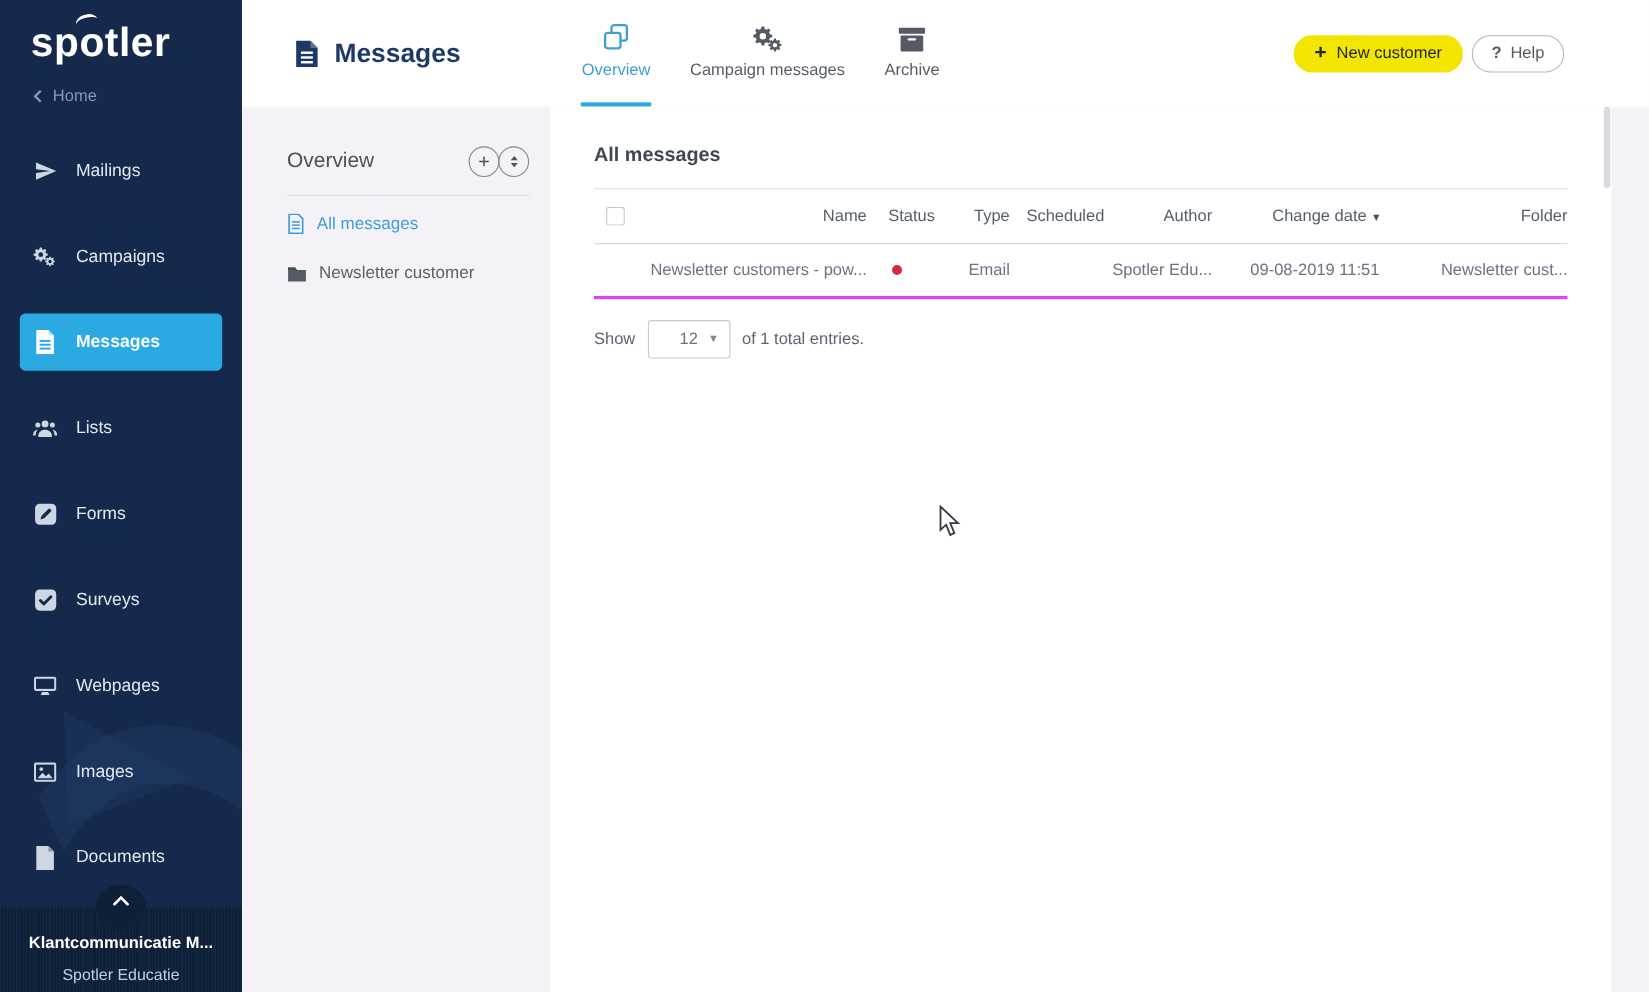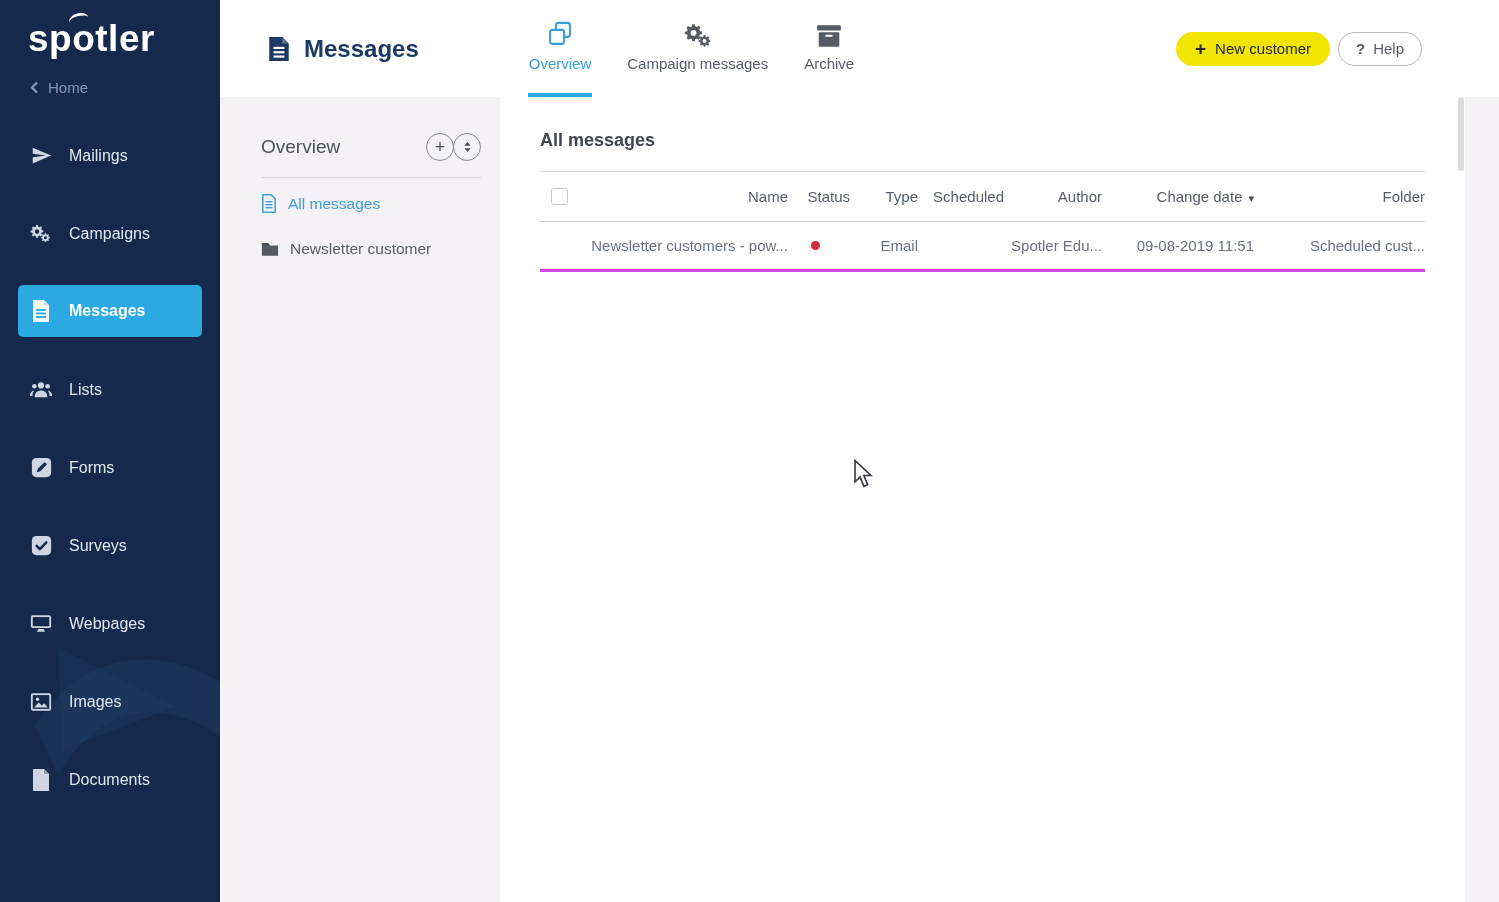--- a/index.html
+++ b/index.html
@@ -215,20 +215,29 @@
       </span>
       <span>Documents</span>
     </div>
   </nav>
 
   <svg class="swoosh" width="220" height="210" viewBox="0 0 220 210">
     <path d="M35 110 C85 35 160 28 225 70 L225 125 C165 80 100 88 58 160 Z" fill="#1e3c66" opacity="0.45"></path>
     <path d="M58 32 L175 92 L62 135 Z" fill="#1e3c66" opacity="0.40"></path>
   </svg>
 
+  <div class="account">
+    <span class="chev-up">
+      <svg width="17" height="10" viewBox="0 0 17 10">
+          <polyline points="2.5,8 8.5,2 14.5,8" fill="none" stroke="#fff" stroke-width="2.4" stroke-linecap="round"></polyline>
+        </svg>
+    </span>
+    <div class="account-name">Klantcommunicatie M...</div>
+    <div class="account-org">Spotler Educatie</div>
+  </div>
 </aside>
 
 <div class="main">
 
   <header class="topbar">
     <div class="page-title">
       <svg width="22" height="26" viewBox="0 0 20 24">
           <path d="M1 1h12l6 6v16H1z" fill="#1d3a66"></path>
           <path d="M13 1l6 6h-6z" fill="#5a7396"></path>
           <rect x="5" y="10" width="10" height="2" fill="#fff"></rect>
@@ -339,24 +348,32 @@
         <div class="trow tdata">
           <div class="cell"></div>
           <div class="cell">Newsletter customers - pow...</div>
           <div class="cell">
               <div class="status-dot"></div>
             </div>
           <div class="cell">Email</div>
           <div class="cell"></div>
           <div class="cell">Spotler Edu...</div>
           <div class="cell">09-08-2019 11:51</div>
-          <div class="cell">Scheduled cust...</div>
+          <div class="cell">Newsletter cust...</div>
         </div>
       </div>
 
+      <div class="pagination">
+        <span>Show</span>
+        <div class="pagesize">
+          <span>12</span>
+          <span class="sel-caret">▼</span>
+        </div>
+        <span>of 1 total entries.</span>
+      </div>
     </section>
 
   </div>
 </div>
 
 <svg class="mouse-cursor" width="22" height="30" viewBox="0 0 14 20">
   <path d="M1 1 L1 15.2 L4.4 12 L6.9 18.2 L9.4 17.1 L6.9 11 L11.6 11 Z" fill="#fff" stroke="#3a3a46" stroke-width="1.1"></path>
 </svg>
 
 </body></html>

